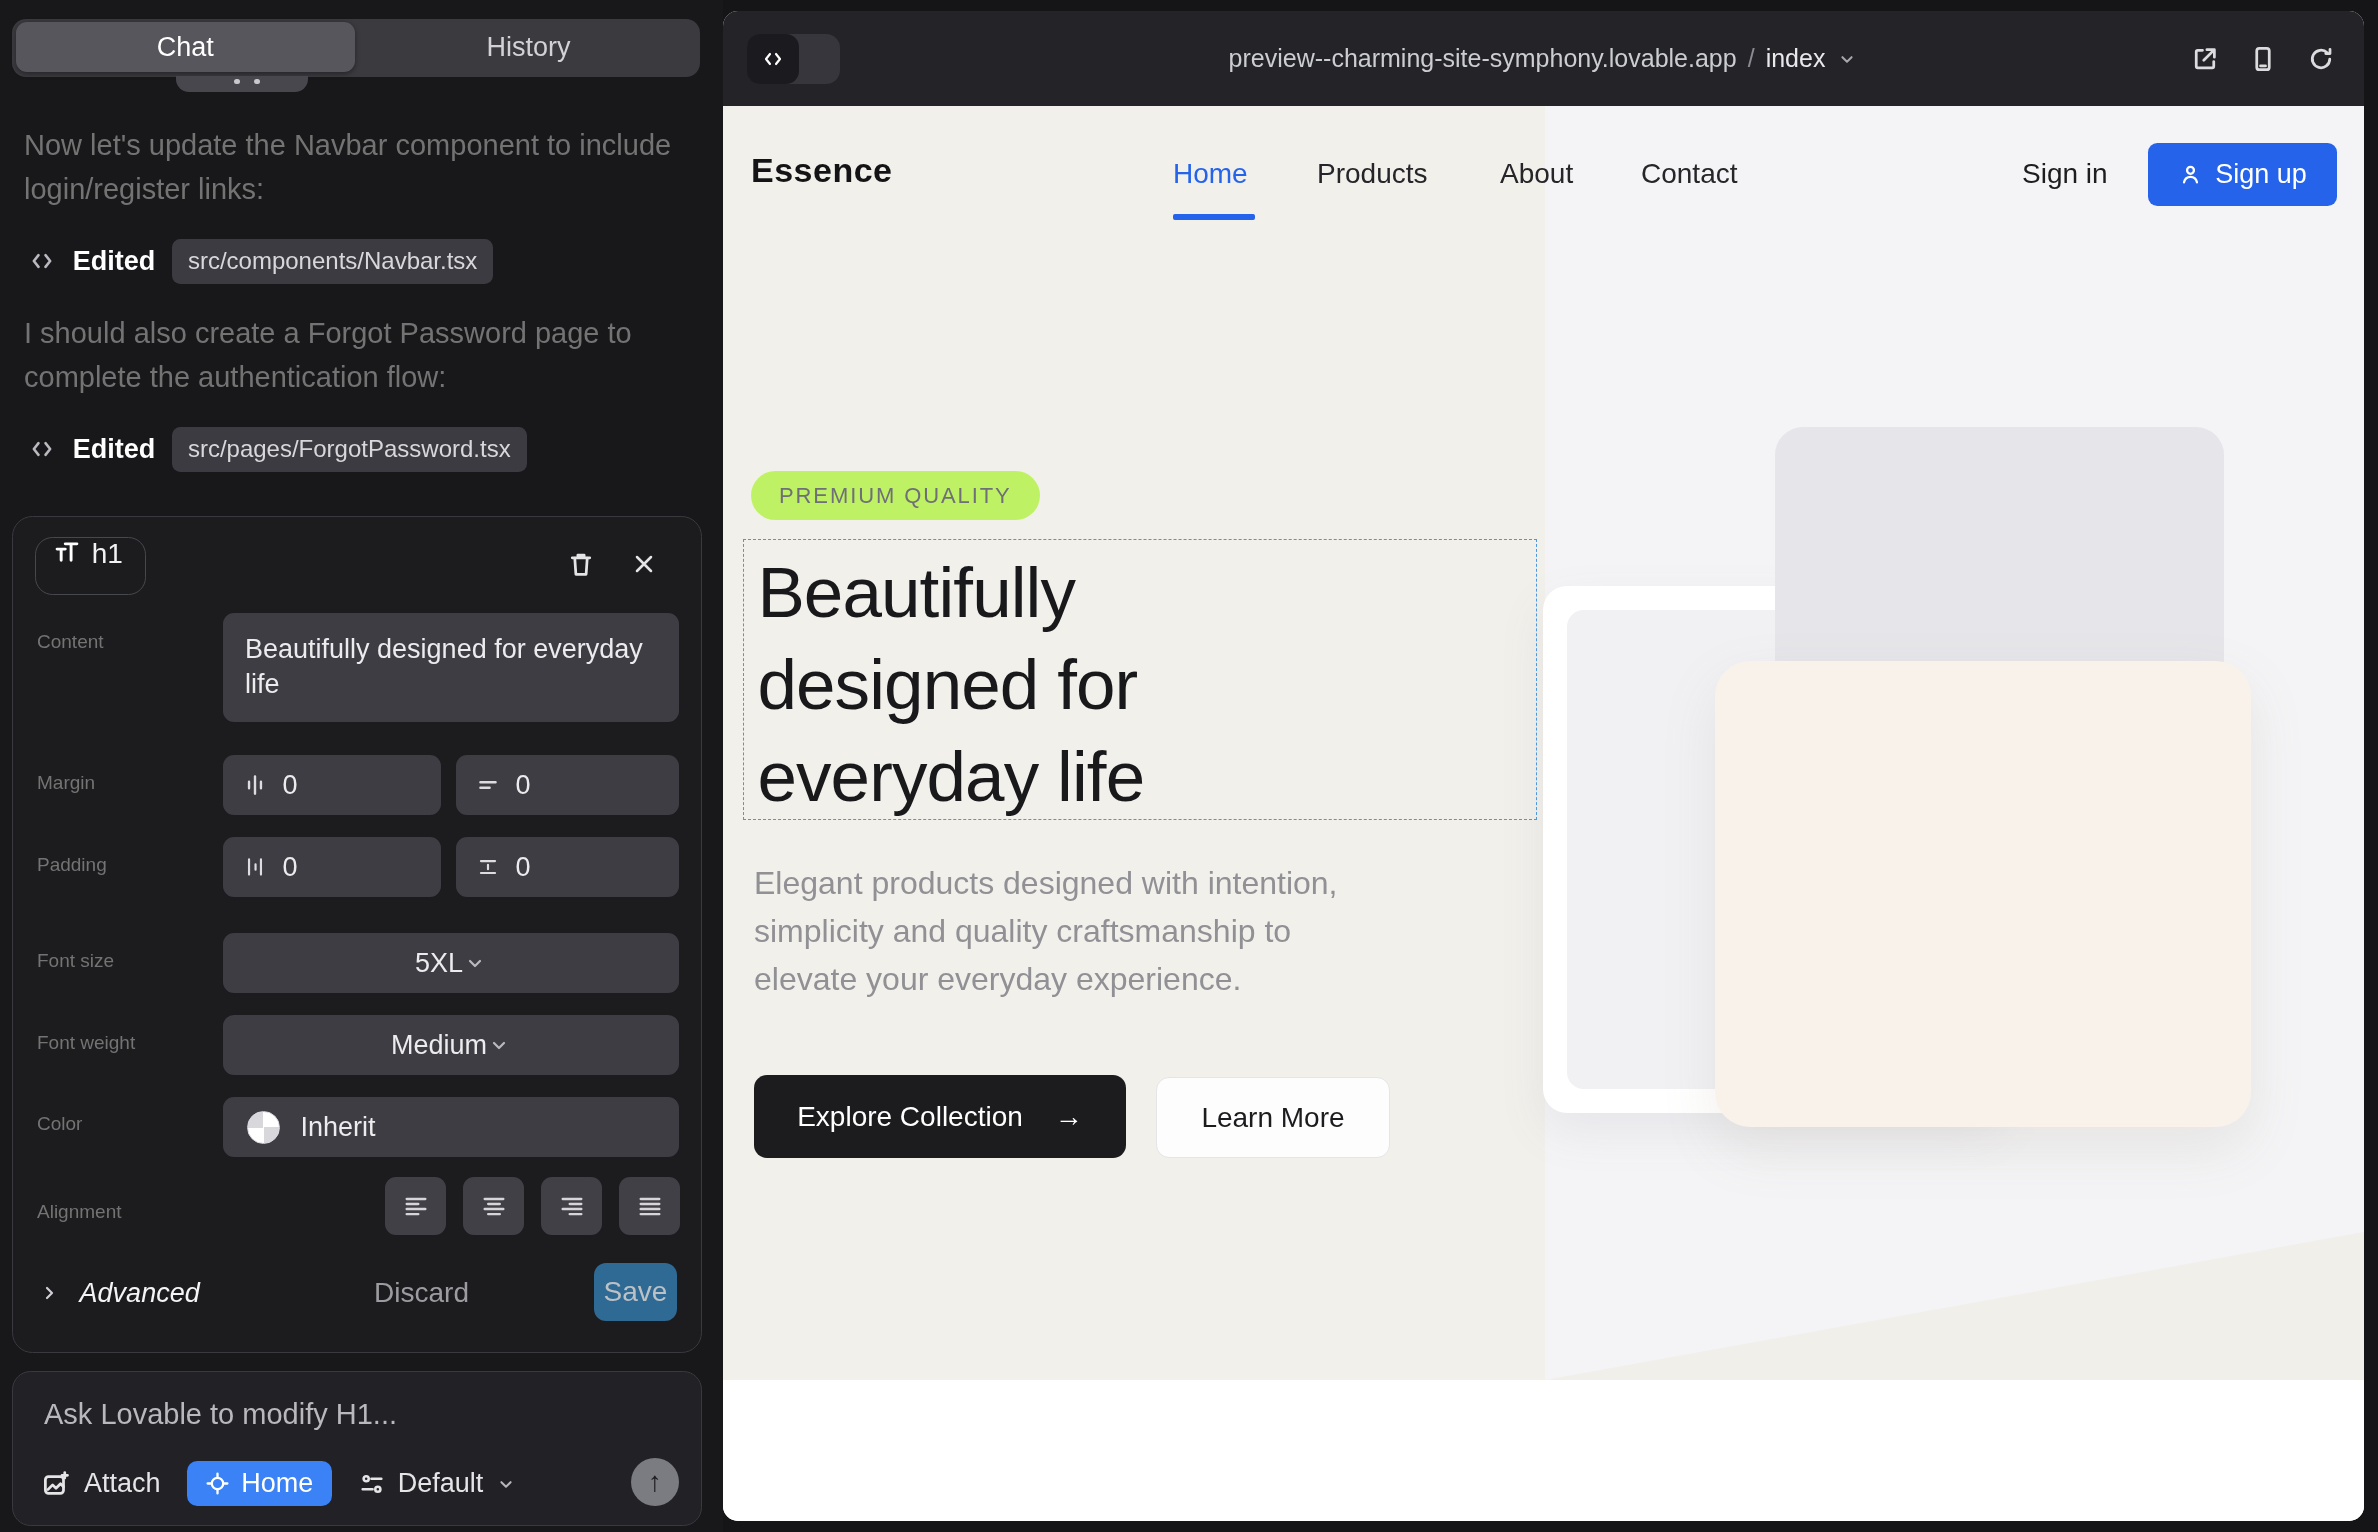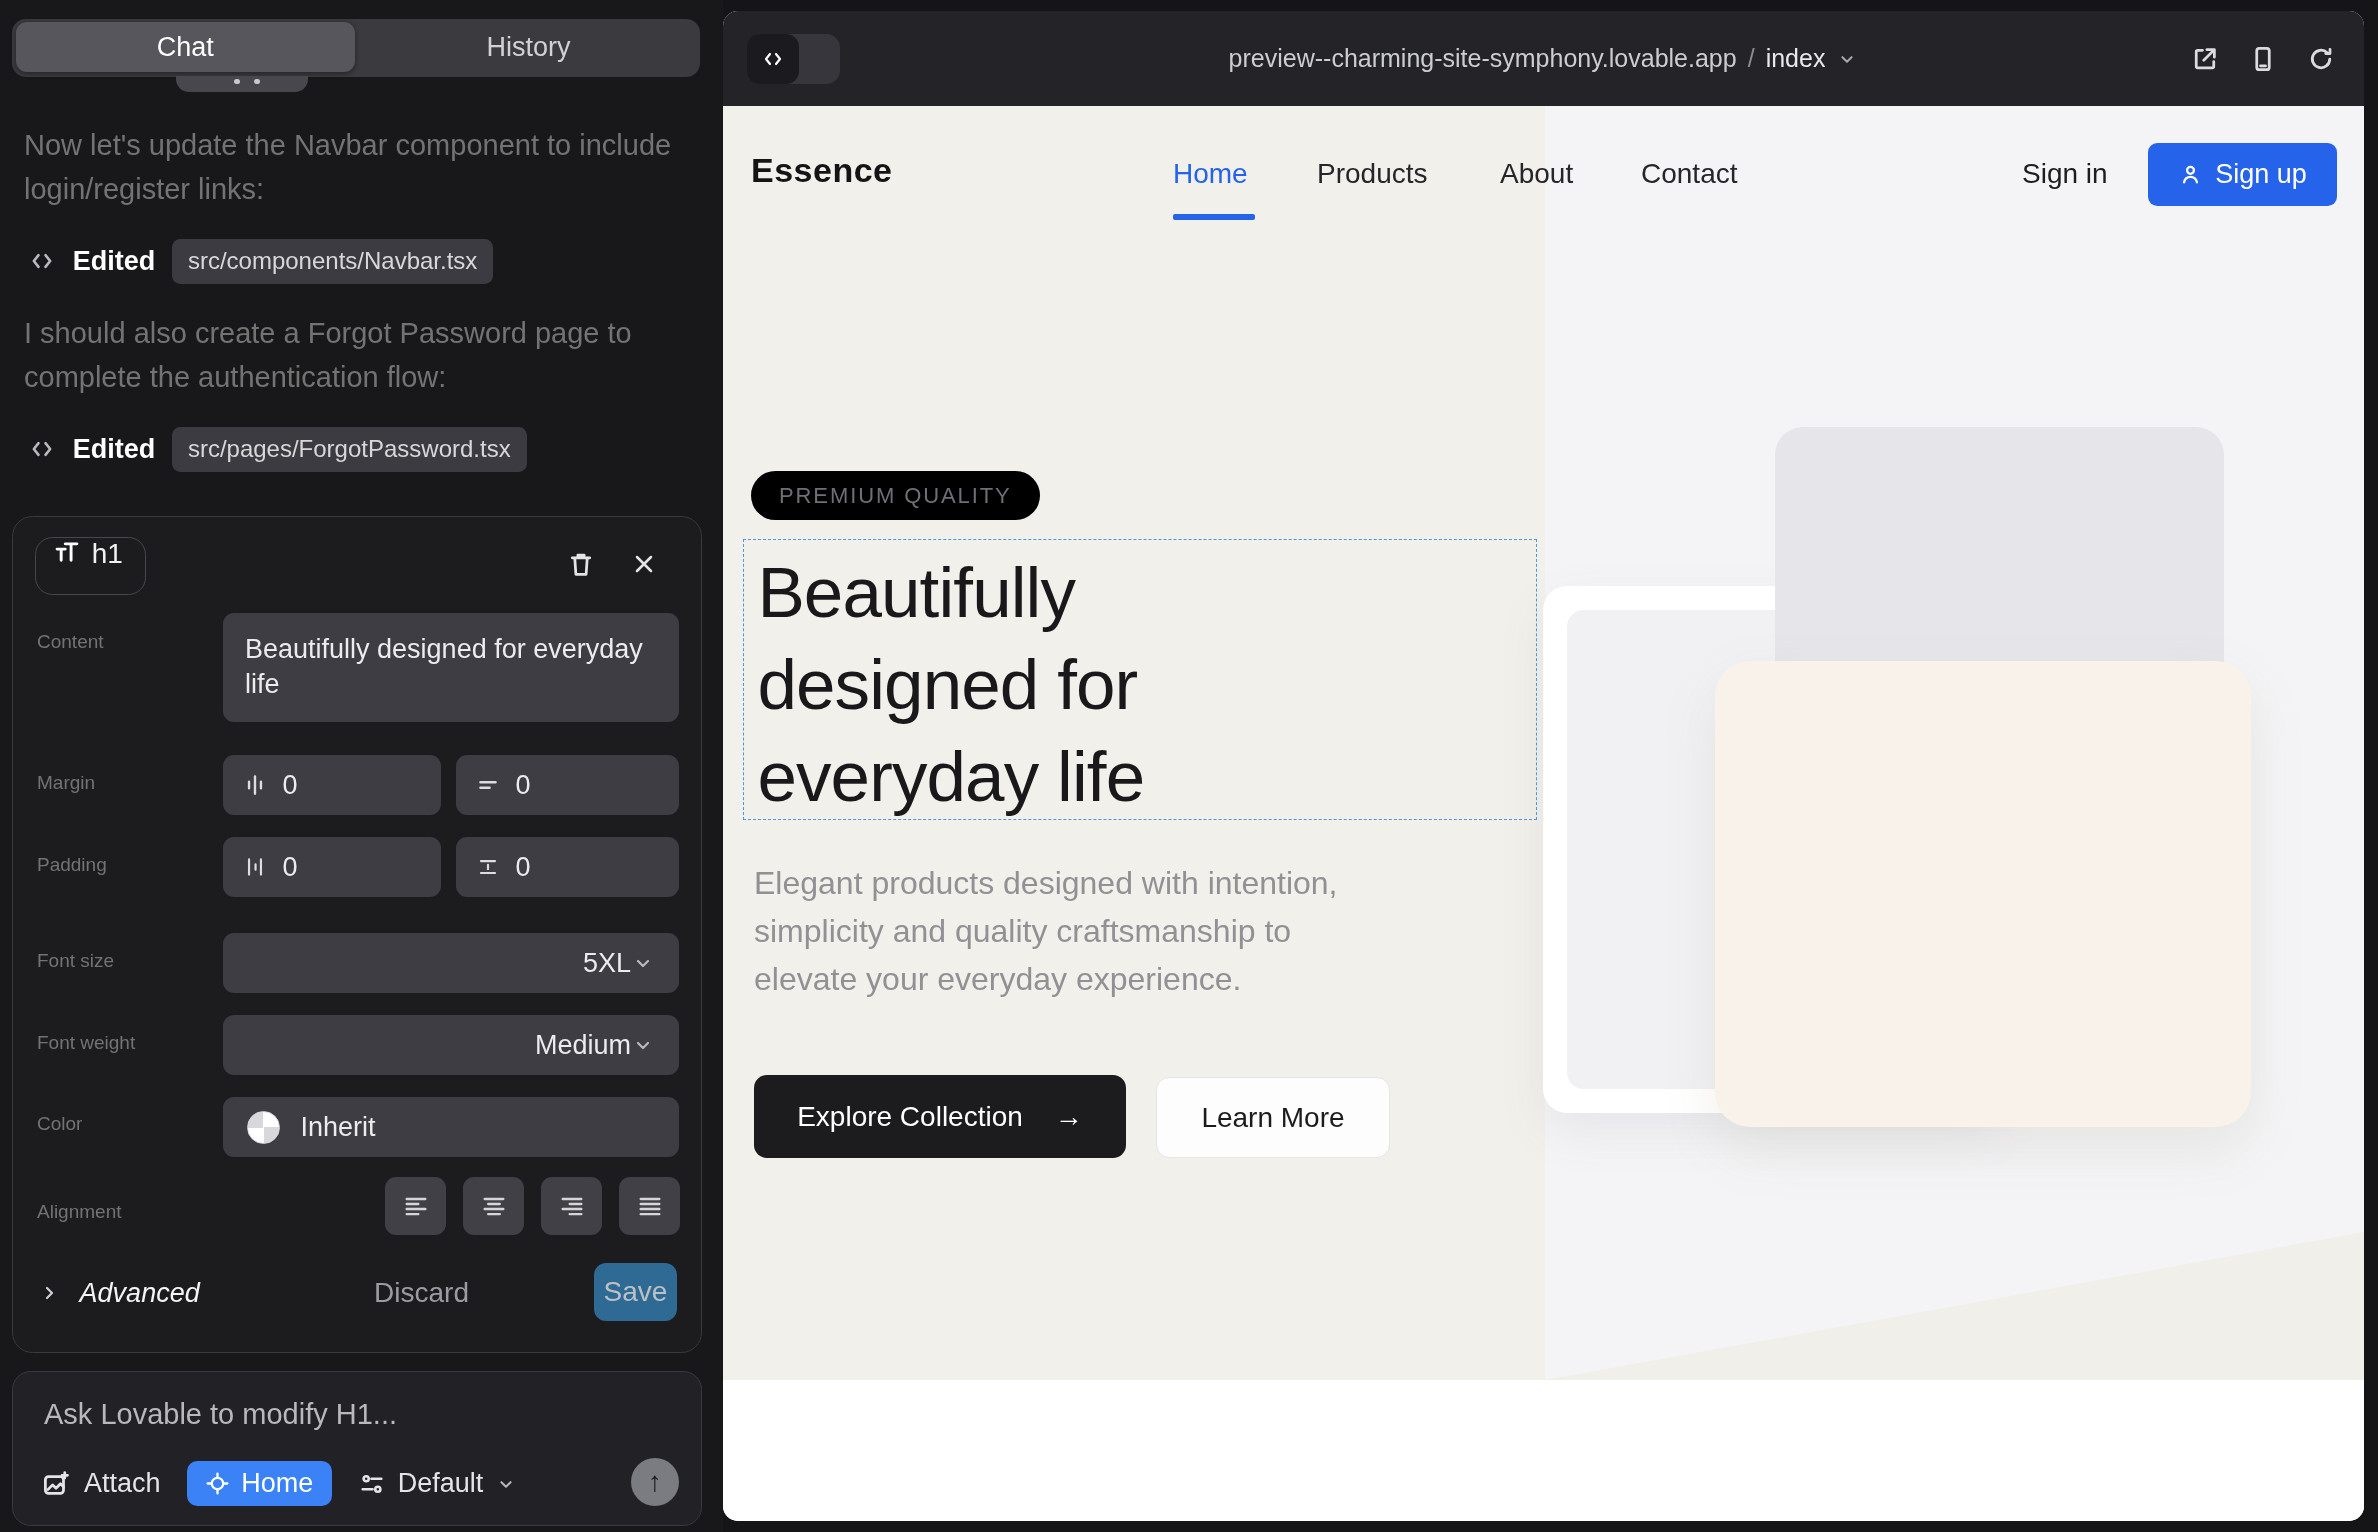--- a/index.html
+++ b/index.html
@@ -33,21 +33,21 @@
   .icon-btn { position:absolute; top:28px; width:37px; height:37px; color:#e4e4e7; display:flex; align-items:center; justify-content:center; }
   .trash-btn { right:102px; } .close-btn { right:39px; }
 
   .f-label { position:absolute; left:24px; color:#737373; font-size:19px; }
   .f-input { position:absolute; background:#3d3d43; border-radius:11px; color:#ececee; font-size:27px; display:flex; align-items:center; }
   .content-area { left:210px; top:96px; width:456px; height:109px; }
   .content-area textarea { width:100%; height:100%; background:transparent; border:0; outline:none; resize:none;
     color:#ececee; font-size:27px; line-height:35px; padding:18.6px 22px; font-family:"Liberation Sans", sans-serif; }
   .num-input { width:218px; height:60px; padding-left:18.6px; gap:15px; color:#ececee; }
   .num-input .ic { color:#dddde1; }
-  .sel-input { left:210px; width:456px; height:60px; padding:0 24px; justify-content:flex-end; }
+  .sel-input { left:210px; width:456px; height:60px; padding:0 24px; justify-content:center; }
   .sel-input .chev { color:#b9b9bf; }
   .swatch { width:33px; height:33px; border-radius:50%; margin-right:20.4px; border:0.9px solid #d9d9de;
     background:conic-gradient(#fff 0 25%, #d8d8dc 0 50%, #fff 0 75%, #d8d8dc 0); }
   .align-btn { position:absolute; width:61px; height:58px; background:#404046; border-radius:11px; color:#d6d6da;
     display:flex; align-items:center; justify-content:center; }
   .adv-row { position:absolute; left:24px; top:748px; height:56px; display:flex; align-items:center; gap:18.6px; color:#fff; }
   .adv-row .ic { color:#cfcfd4; }
   .adv-label { font-size:27px; color:#f4f4f6;font-style:italic; }
   .discard { position:absolute; top:748px; right:232px; height:56px; display:flex; align-items:center; color:#9b9ba1; font-size:28px; }
   .save { position:absolute; top:746px; right:24px; width:83px; height:58px; border-radius:12px; background:#2e6a93;
@@ -94,21 +94,21 @@
 
   .nav-brand { position:absolute; left:28px; top:45px; font-size:34px; font-weight:700; color:#141416; letter-spacing:0.5px; }
   .nav-link { position:absolute; top:52px; font-size:28px; color:#26262a; }
   .nav-home { left:450px; color:#2563eb; font-weight:500; }
   .home-underline { position:absolute; left:450px; top:108px; width:82px; height:5.6px; background:#2563eb; border-radius:1.9px; }
   .nav-products { left:594px; } .nav-about { left:777px; } .nav-contact { left:918px; }
   .signin { position:absolute; left:1299px; top:52px; font-size:28px; color:#1d1d20; }
   .signup { position:absolute; left:1425px; top:37px; width:189px; height:63px; background:#2563eb; border-radius:9.3px;
     color:#fff; font-size:27px; display:flex; align-items:center; justify-content:center; gap:12px; }
 
-  .badge { position:absolute; left:28px; top:365px; height:49px; padding:8px 28px; background:#000000; border-radius:25px;
+  .badge { position:absolute; left:28px; top:365px; height:49px; padding:8px 28px; background:#bef264; border-radius:25px;
     display:flex; align-items:center; color:#6f6f77; font-size:22px; letter-spacing:1.9px; }
   .select-box { position:absolute; left:20.4px; top:433px; width:794px; height:281px; border:1.9px dashed #4e97dd; }
   .hero-heading { position:absolute; left:13px; top:7.4px; width:575px; font-size:71px; line-height:92px; font-weight:500;
     color:#19191c; letter-spacing:-0.9px; }
   .hero-para { position:absolute; left:31px; top:753px; width:623px; font-size:32px; line-height:48px; color:#909095; }
   .cta-primary { position:absolute; left:31px; top:969px; width:372px; height:83px; background:#1c1c1f; border-radius:13px;
     color:#fff; font-size:28px; display:flex; align-items:center; justify-content:center; gap:32px; }
   .cta-secondary { position:absolute; left:433px; top:971px; width:234px; height:81px; background:#fdfdfd; border:1.9px solid #e5e5e7;
     border-radius:13px; color:#1c1c1f; font-size:28px; display:flex; align-items:center; justify-content:center; }
 

